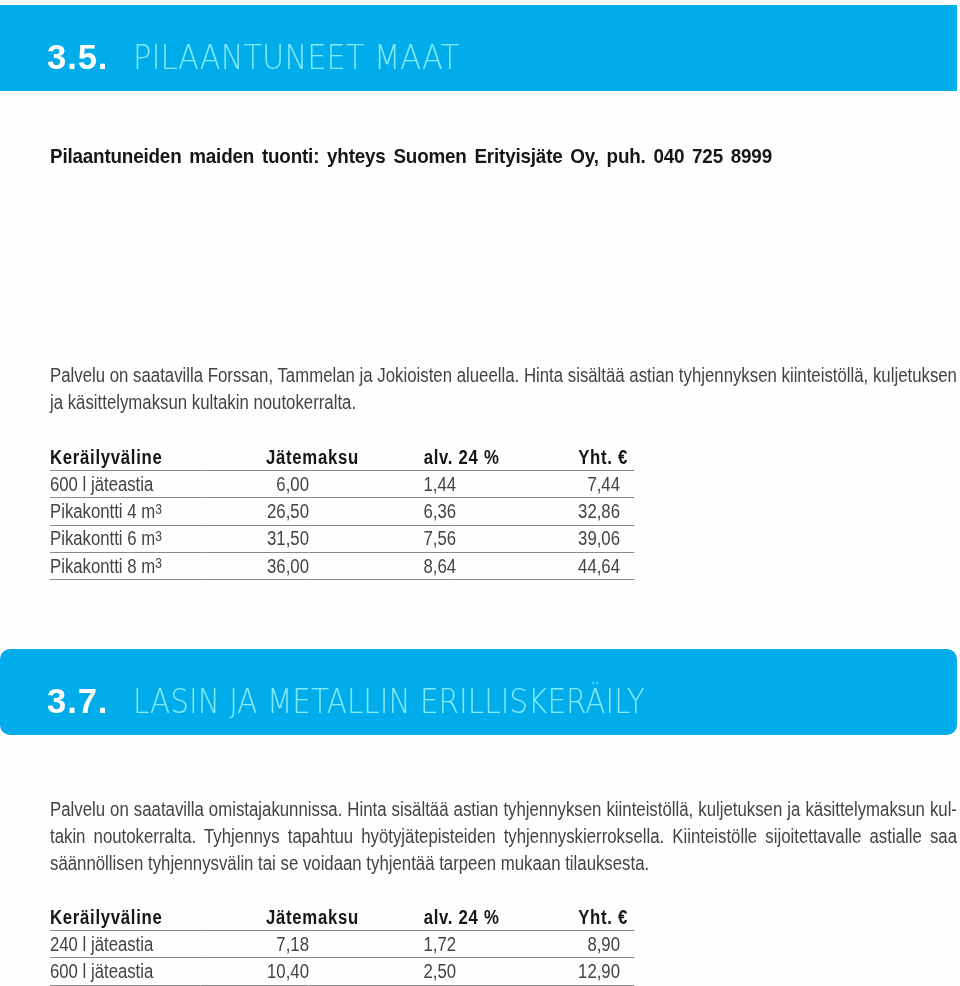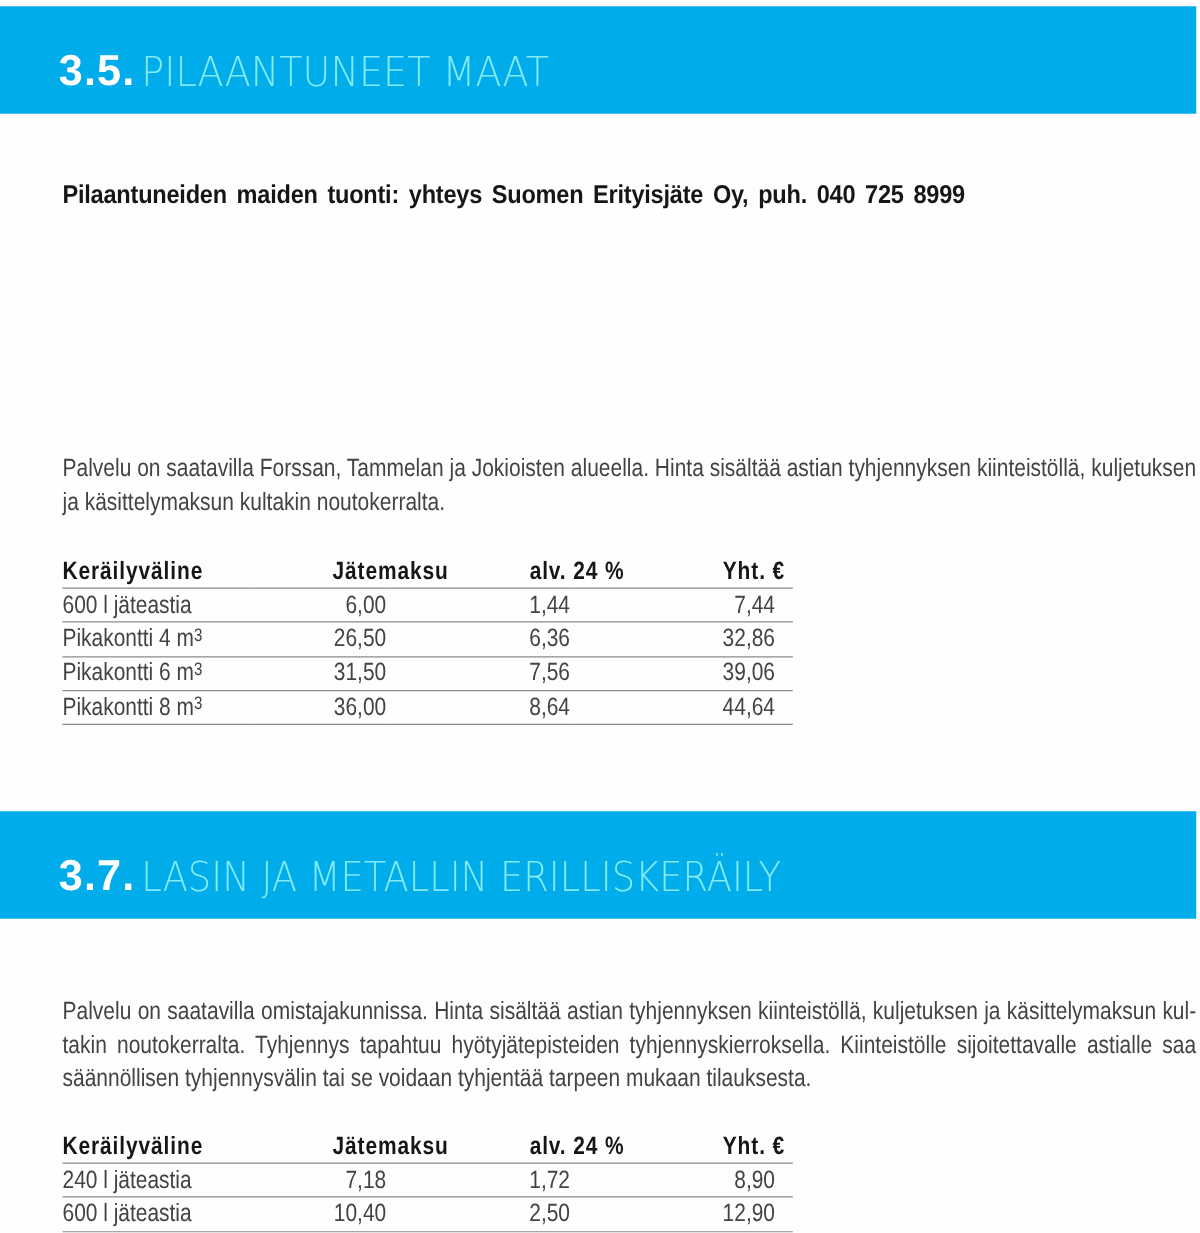--- a/index.html
+++ b/index.html
@@ -3,21 +3,21 @@
 <meta charset="utf-8">
 <title>Jätehuoltomääräykset</title>
 <style>
   html,body{margin:0;padding:0;}
   body{width:960px;height:986px;background:#fefefe;overflow:hidden;
        font-family:"Liberation Sans",sans-serif;-webkit-font-smoothing:antialiased;}
   .page{position:relative;width:960px;height:986px;background:#fefefe;}
 
   
   .band{position:absolute;left:0;width:957px;height:86px;background:#00ace9;}
-  .band-inner{position:absolute;left:47px;top:0;height:86px;display:flex;align-items:center;white-space:nowrap;padding-top:19px;box-sizing:border-box;}
+  .band-inner{position:absolute;left:47px;top:0;height:86px;display:flex;align-items:center;white-space:nowrap;padding-top:19px;box-sizing:border-box;gap:20px;}
   .sec-num{font-family:"Liberation Sans",sans-serif;font-weight:700;font-size:34.6px;
            color:#ffffff;line-height:1;letter-spacing:0.9px;}
   .sec-ttl-wrap{display:inline-block;transform-origin:left center;margin-left:5px;}
   .t1 .sec-ttl-wrap{transform:scaleX(0.924);}
   .t2 .sec-ttl-wrap{transform:scaleX(0.911);}
   .t3 .sec-ttl-wrap{transform:scaleX(0.894);}
   .sec-ttl{font-family:"DejaVu Sans",sans-serif;font-weight:200;font-size:33px;
            color:#81eaf7;line-height:1;letter-spacing:0px;}
 
   
@@ -97,21 +97,21 @@
           <tr>
             <td class="c-name">Pikakontti 8 m<sup class="u">3</sup></td>
             <td class="c-num c2">36,00</td>
             <td class="c-num c3">8,64</td>
             <td class="c-num c4">44,64</td>
           </tr>
         </tbody>
     </table>
   </div>
 
-  <div class="band" style="top:649px;">
+  <div class="band" style="top:649px;border-radius:10px;">
     <div class="band-inner t3">
       <span class="sec-num">3.7.</span>
       <span class="sec-ttl-wrap"><span class="sec-ttl">LASIN JA METALLIN ERILLISKERÄILY</span></span>
     </div>
   </div>
 
   <div class="pwrap" style="top:796px;">
     <div class="para">Palvelu on saatavilla omistajakunnissa. Hinta sisältää astian tyhjennyksen kiinteistöllä, kuljetuksen ja käsittelymaksun kul­takin noutokerralta. Tyhjennys tapahtuu hyötyjätepisteiden tyhjennyskierroksella. Kiinteistölle sijoitettavalle astialle saa säännöllisen tyhjennysvälin tai se voidaan tyhjentää tarpeen mukaan tilauksesta.</div>
   </div>
 

